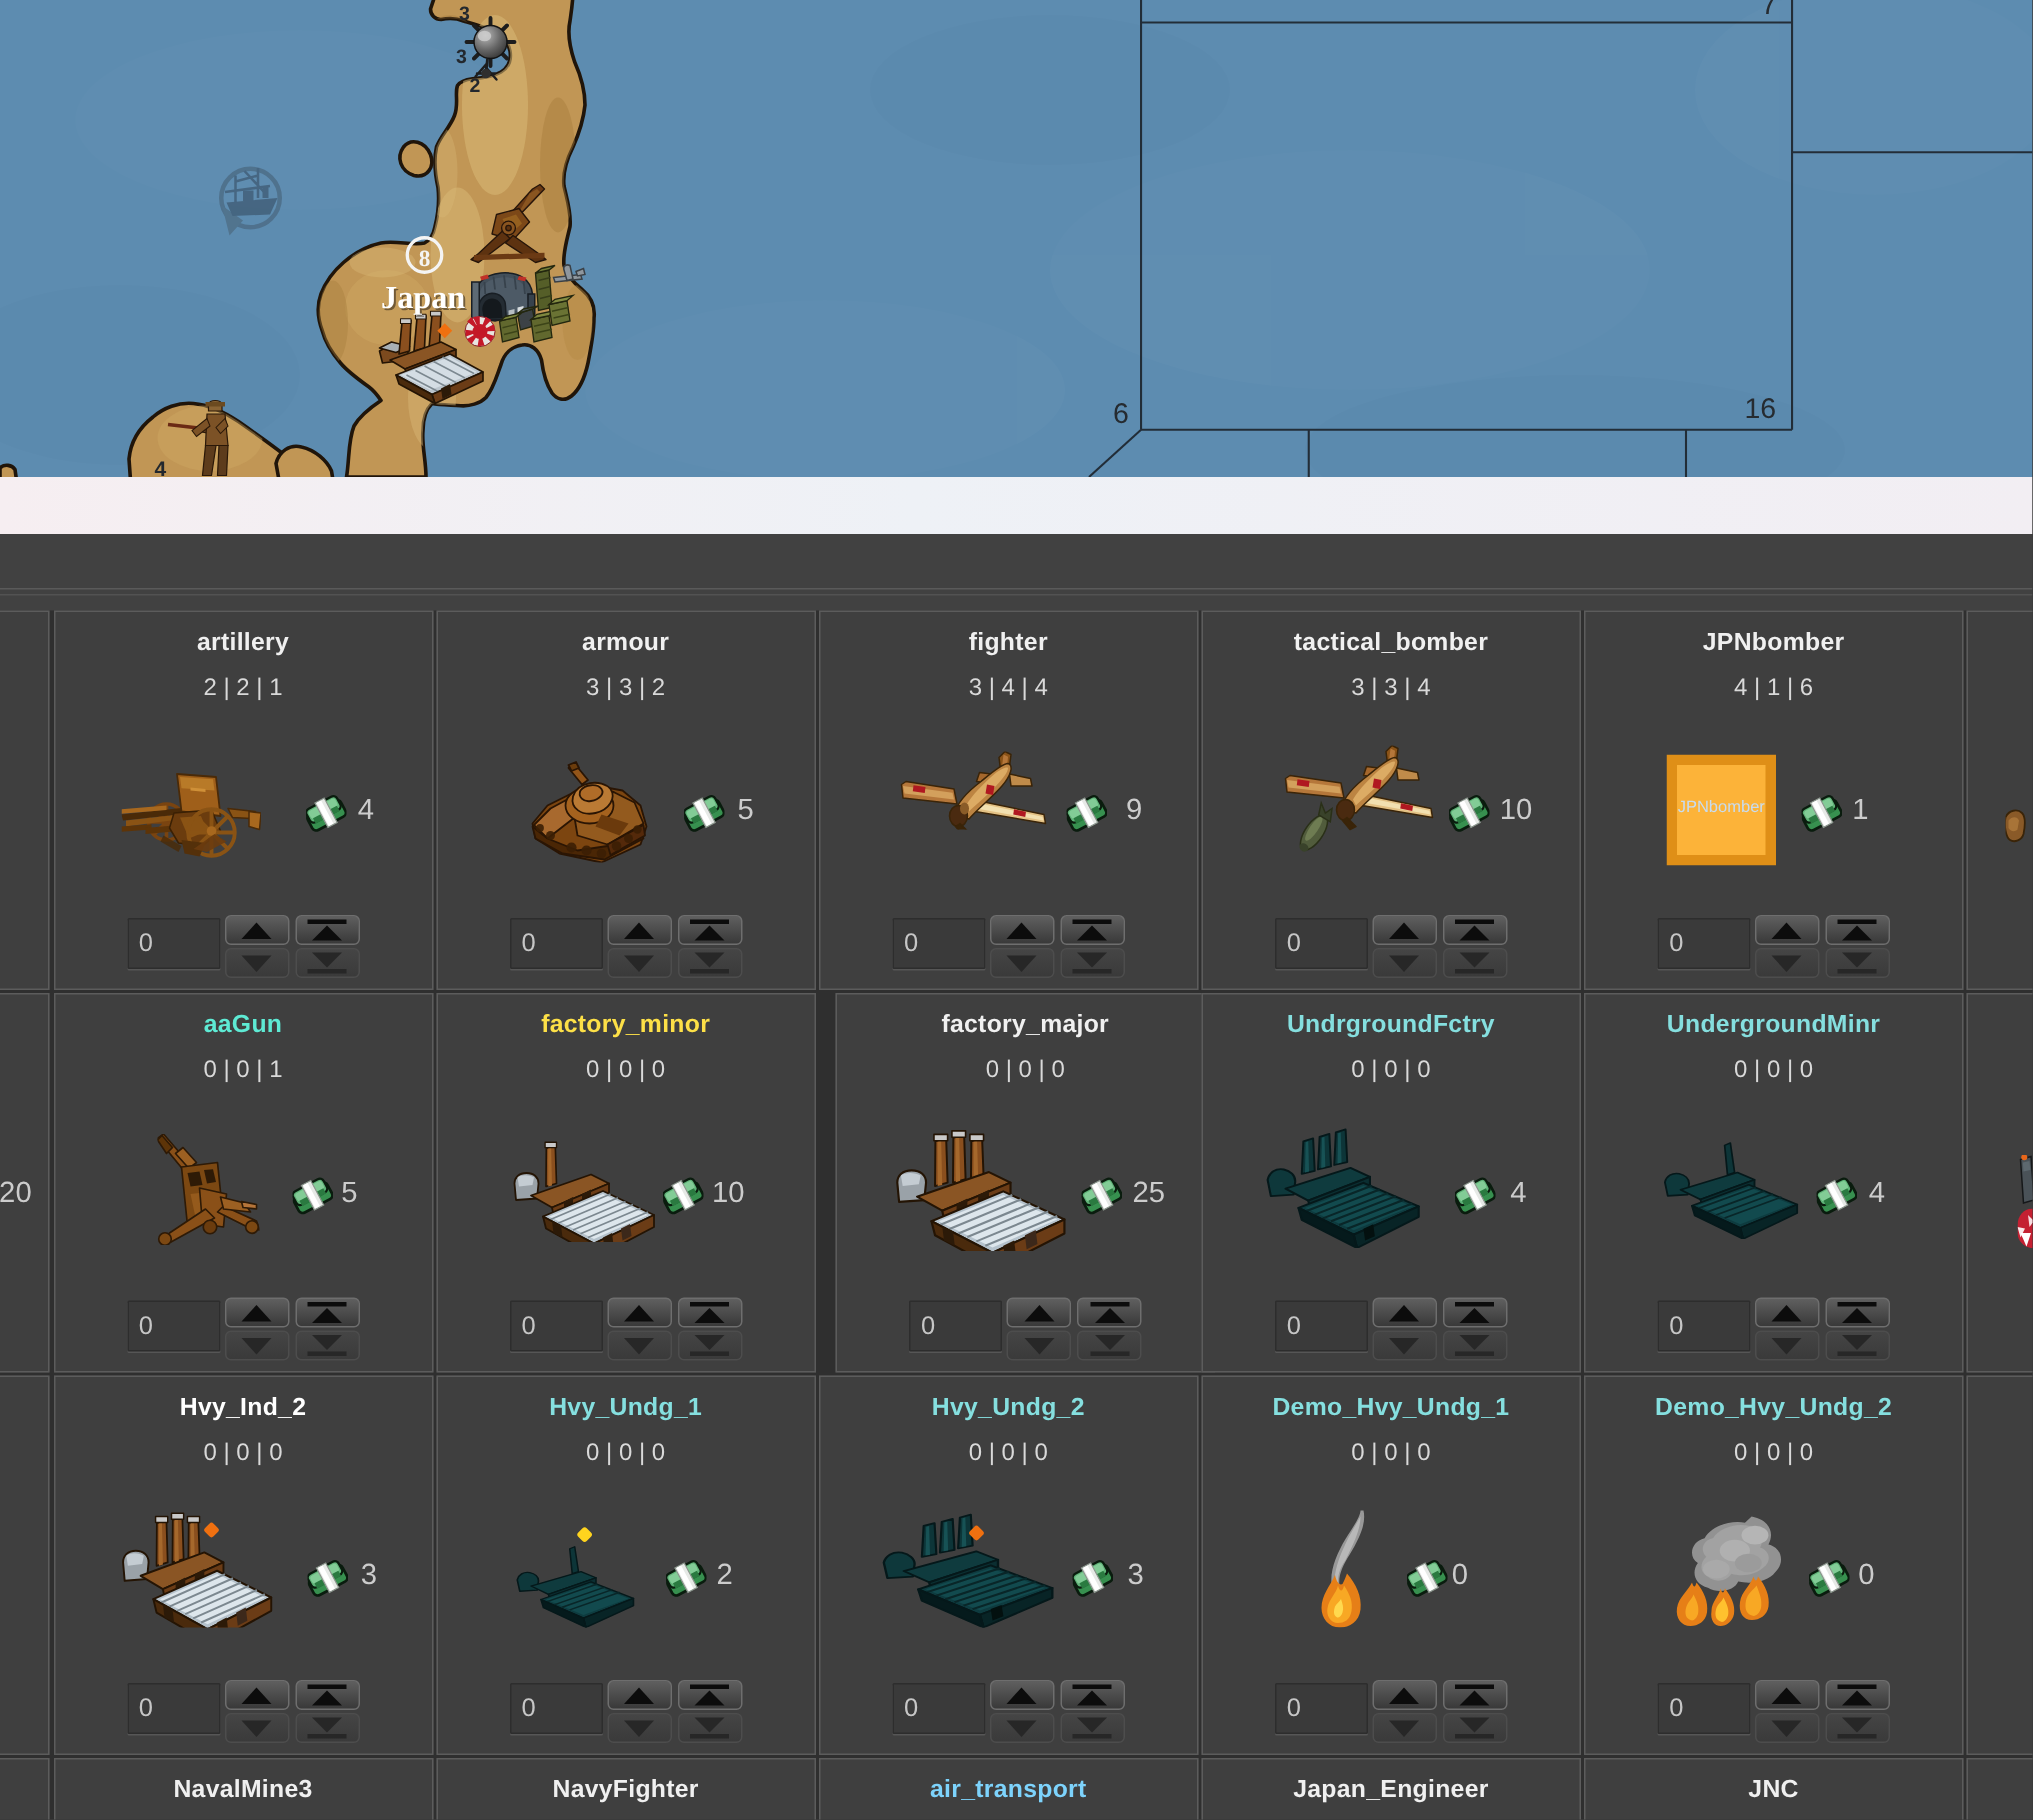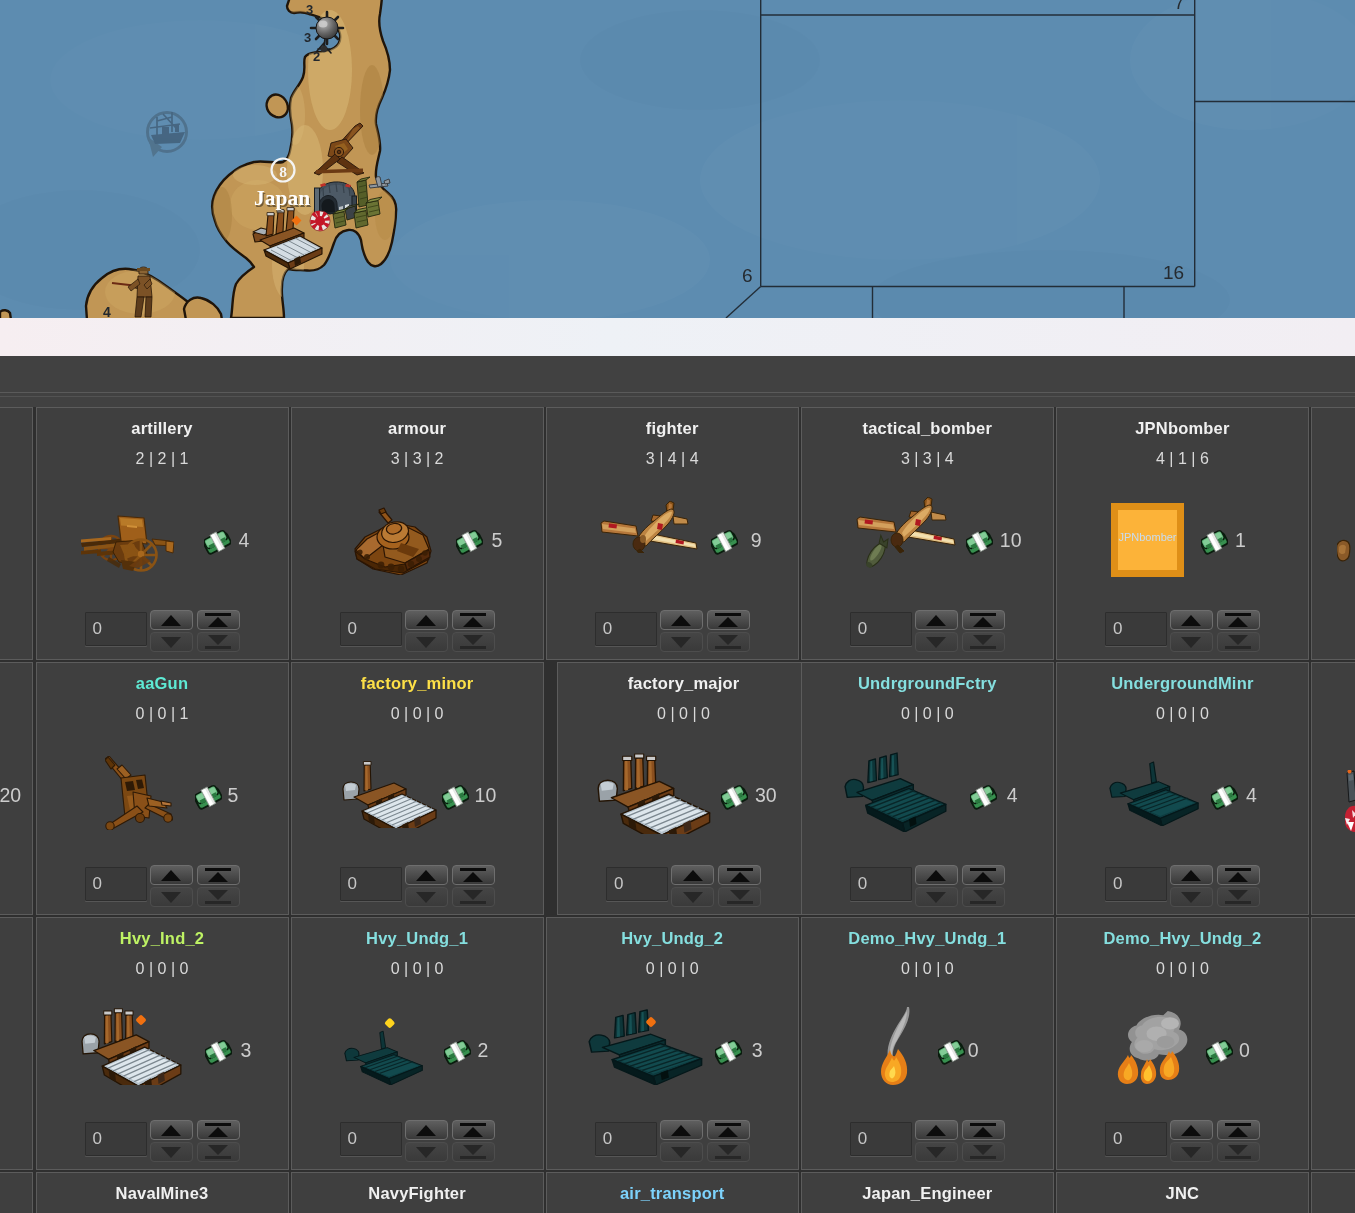--- a/index.html
+++ b/index.html
@@ -667,21 +667,21 @@
       <svg width="27" height="27" viewBox="0 0 27 27" style="position:absolute;left:163px;top:120px">
         <g transform="rotate(-28 13.5 14)">
           <rect x="0.5" y="9.5" width="25" height="12" rx="3" fill="#37904f" stroke="#0a1c0e" stroke-width="1.8"></rect>
           <rect x="1.5" y="6" width="23" height="10" rx="3" fill="#5fb277" stroke="#0a1c0e" stroke-width="1.5"></rect>
           <rect x="3" y="7.5" width="20" height="6" rx="2" fill="#82cc96"></rect>
           <rect x="4" y="13" width="18" height="4" fill="#2a7a40"></rect>
           <rect x="10" y="4.5" width="7" height="18.5" fill="#e6e9e6" stroke="#8a958c" stroke-width="0.8"></rect>
           <rect x="11" y="5" width="3.4" height="17.5" fill="#ffffff"></rect>
         </g>
       </svg>
-      <div class="c" style="left:197px">30</div>
+      <div class="c" style="left:197px">25</div>
       <div class="ctl">
 <div class="inp">0</div>
 <div class="spin" style="left:113px">
           <div class="b up">
             <i class="tri-u"></i>
           </div>
           <div class="b dn">
             <i class="tri-d"></i>
           </div>
         </div>
@@ -803,21 +803,21 @@
             <i class="tri-u2"></i>
           </div>
           <div class="b dn">
             <i class="tri-d2"></i>
             <i class="bar-b"></i>
           </div>
         </div>
 </div>
     </div>
 <div class="card" style="left:35.5px;top:917px">
-      <div class="t" style="color:#bef264">Hvy_Ind_2</div>
+      <div class="t" style="color:#ffffff">Hvy_Ind_2</div>
       <div class="s">0 | 0 | 0</div>
       <svg width="102" height="79" viewBox="0 0 102 79" style="position:absolute;left:44px;top:88px">
         <g transform="scale(1.062 1.113)">
 <g stroke="#241404" stroke-width="1.2" stroke-linejoin="round">
 <path d="M1 32 C1 28 4 25 9 25 C14 25 17 28 17 32 L16 42 L2 43 Z" fill="#9aa2a8"></path>
 <path d="M3 28 C5 26 11 26 14 28 L13 33 L4 34 Z" fill="#c4ccd2" stroke="none"></path>
 <path d="M22 34 L29 32 L28.2 7 L22.2 8.5 Z" fill="#8a4f1e" stroke="#241404" stroke-width="1.1"></path>
             <path d="M23.5 34 L26 33.3 L25.4 8 L23.4 8.6 Z" fill="#a5682c" stroke="none"></path>
             <rect x="21.4" y="4.5" width="7.6" height="3.6" fill="#c9c9c9" stroke="#241404" stroke-width="0.9"></rect>
             <path d="M32 32 L39 30 L38.2 5 L32.2 6.5 Z" fill="#8a4f1e" stroke="#241404" stroke-width="1.1"></path>

